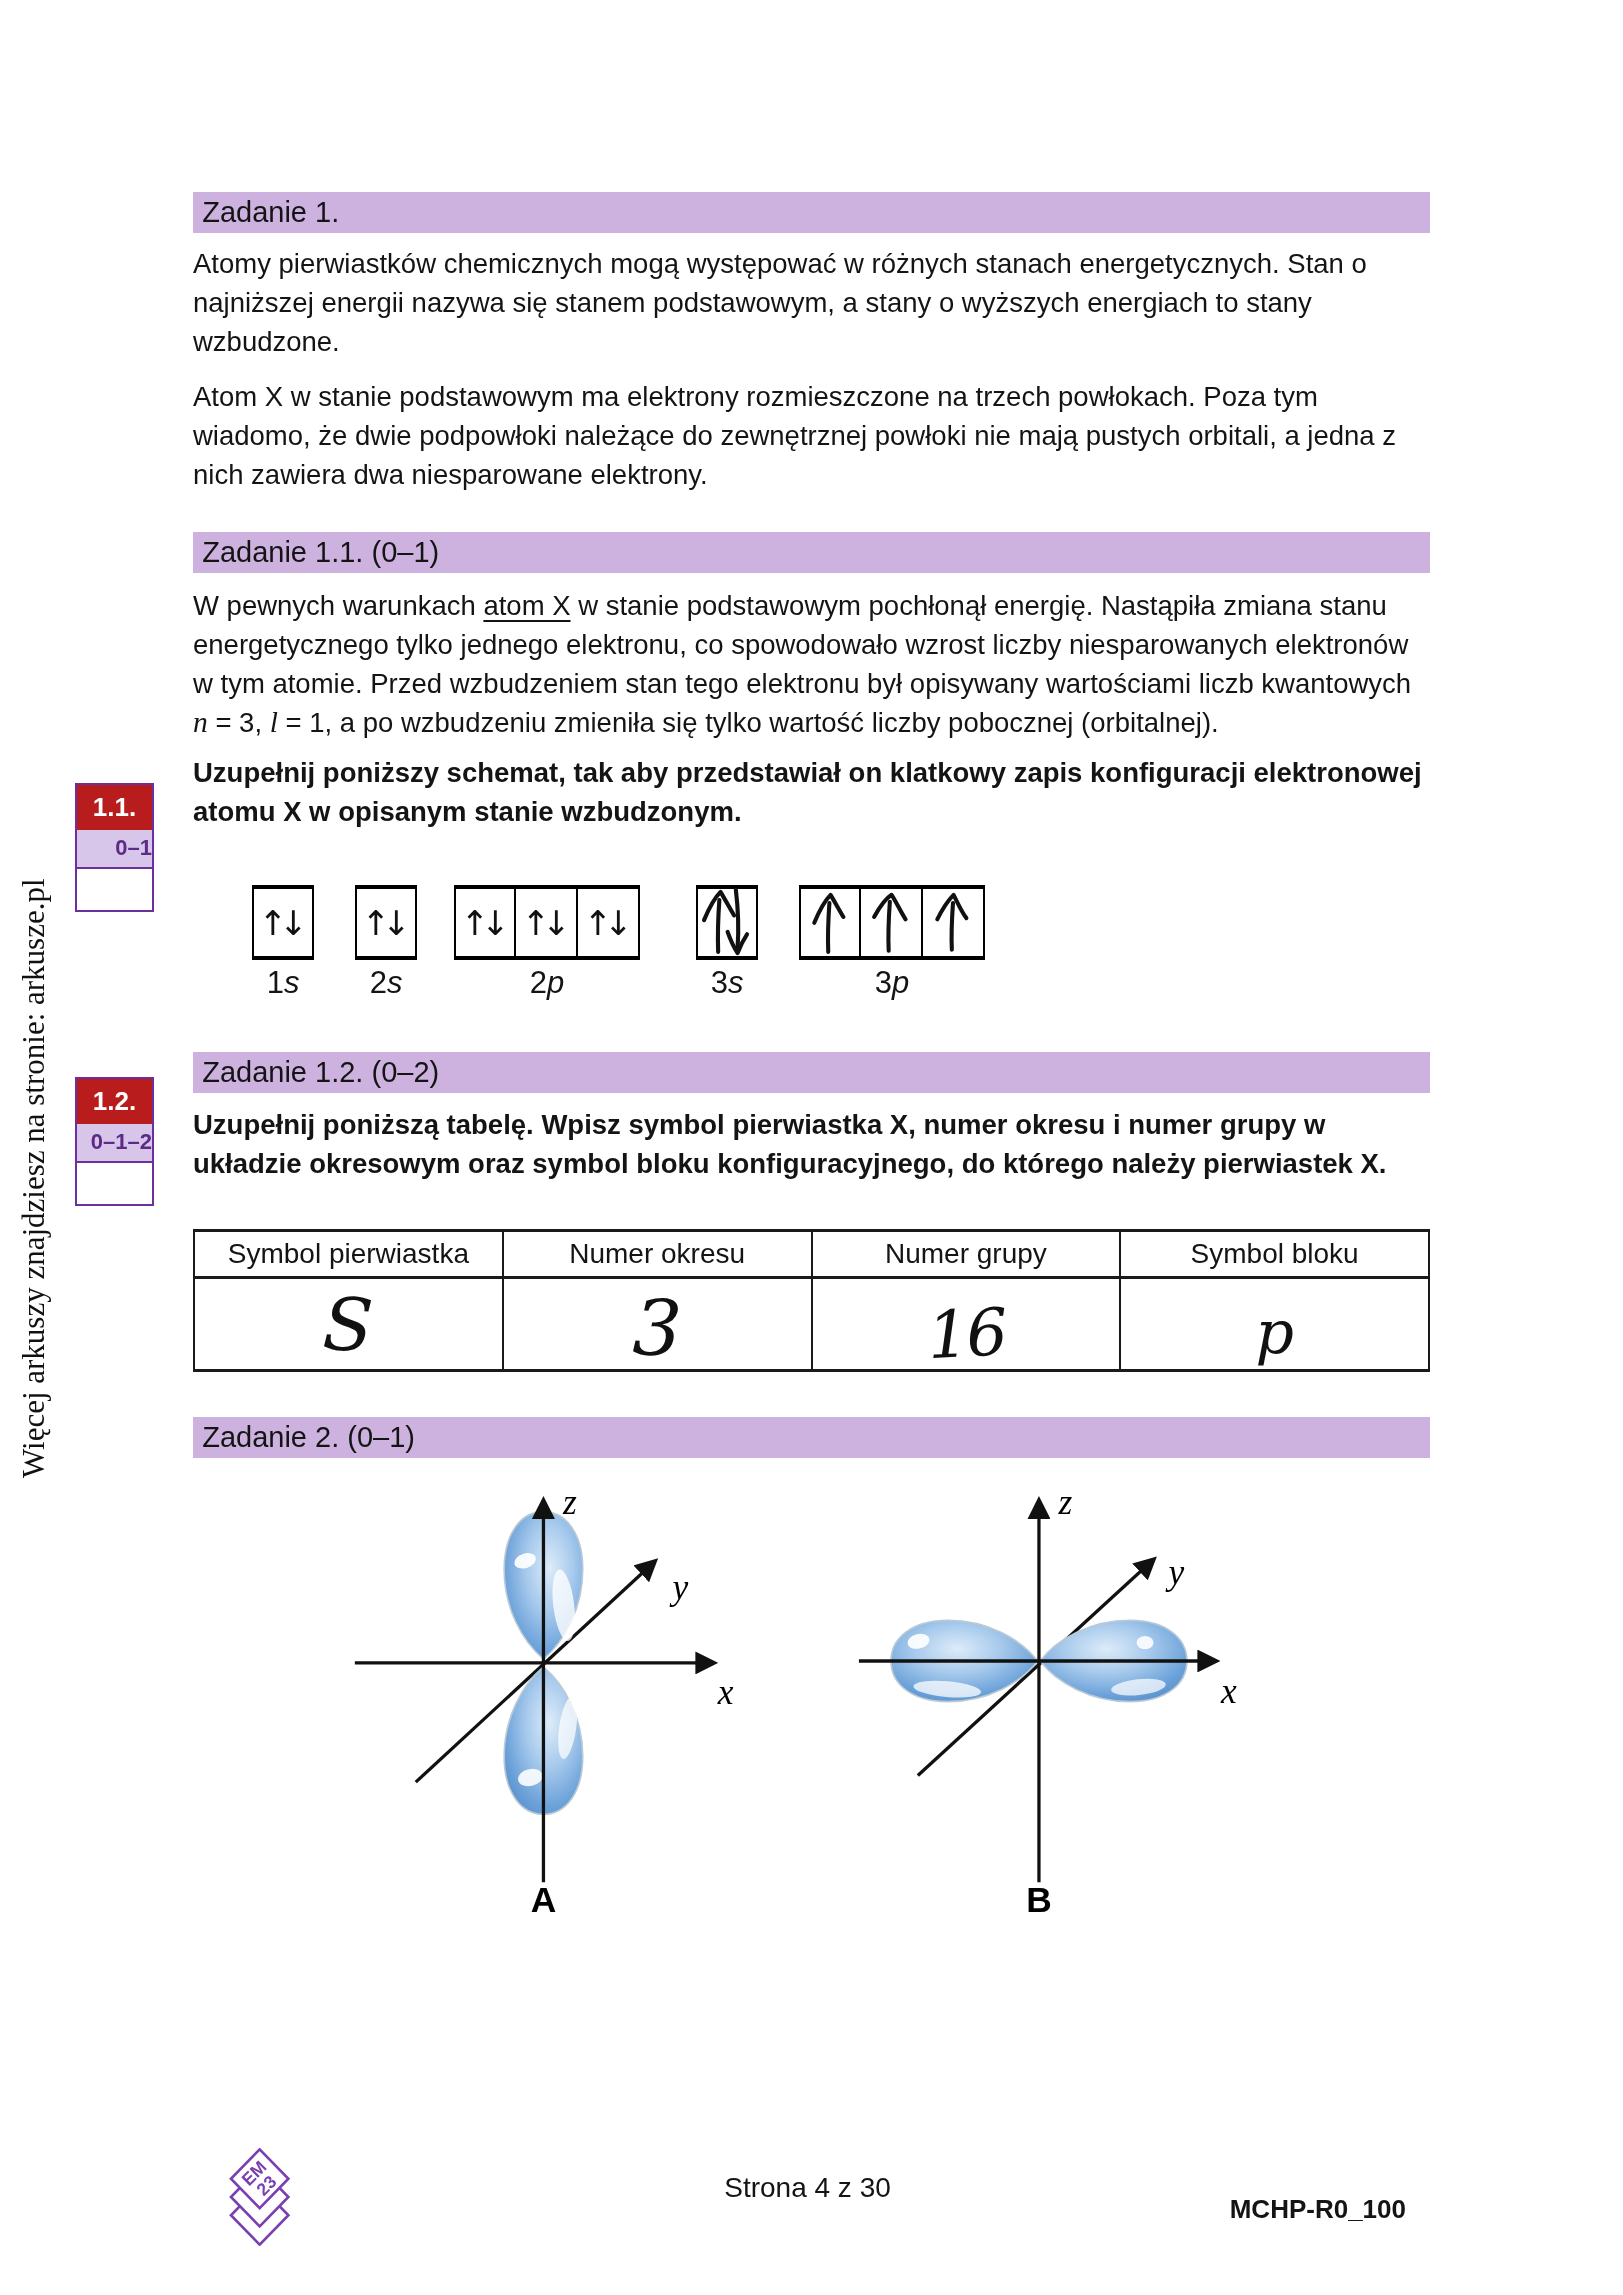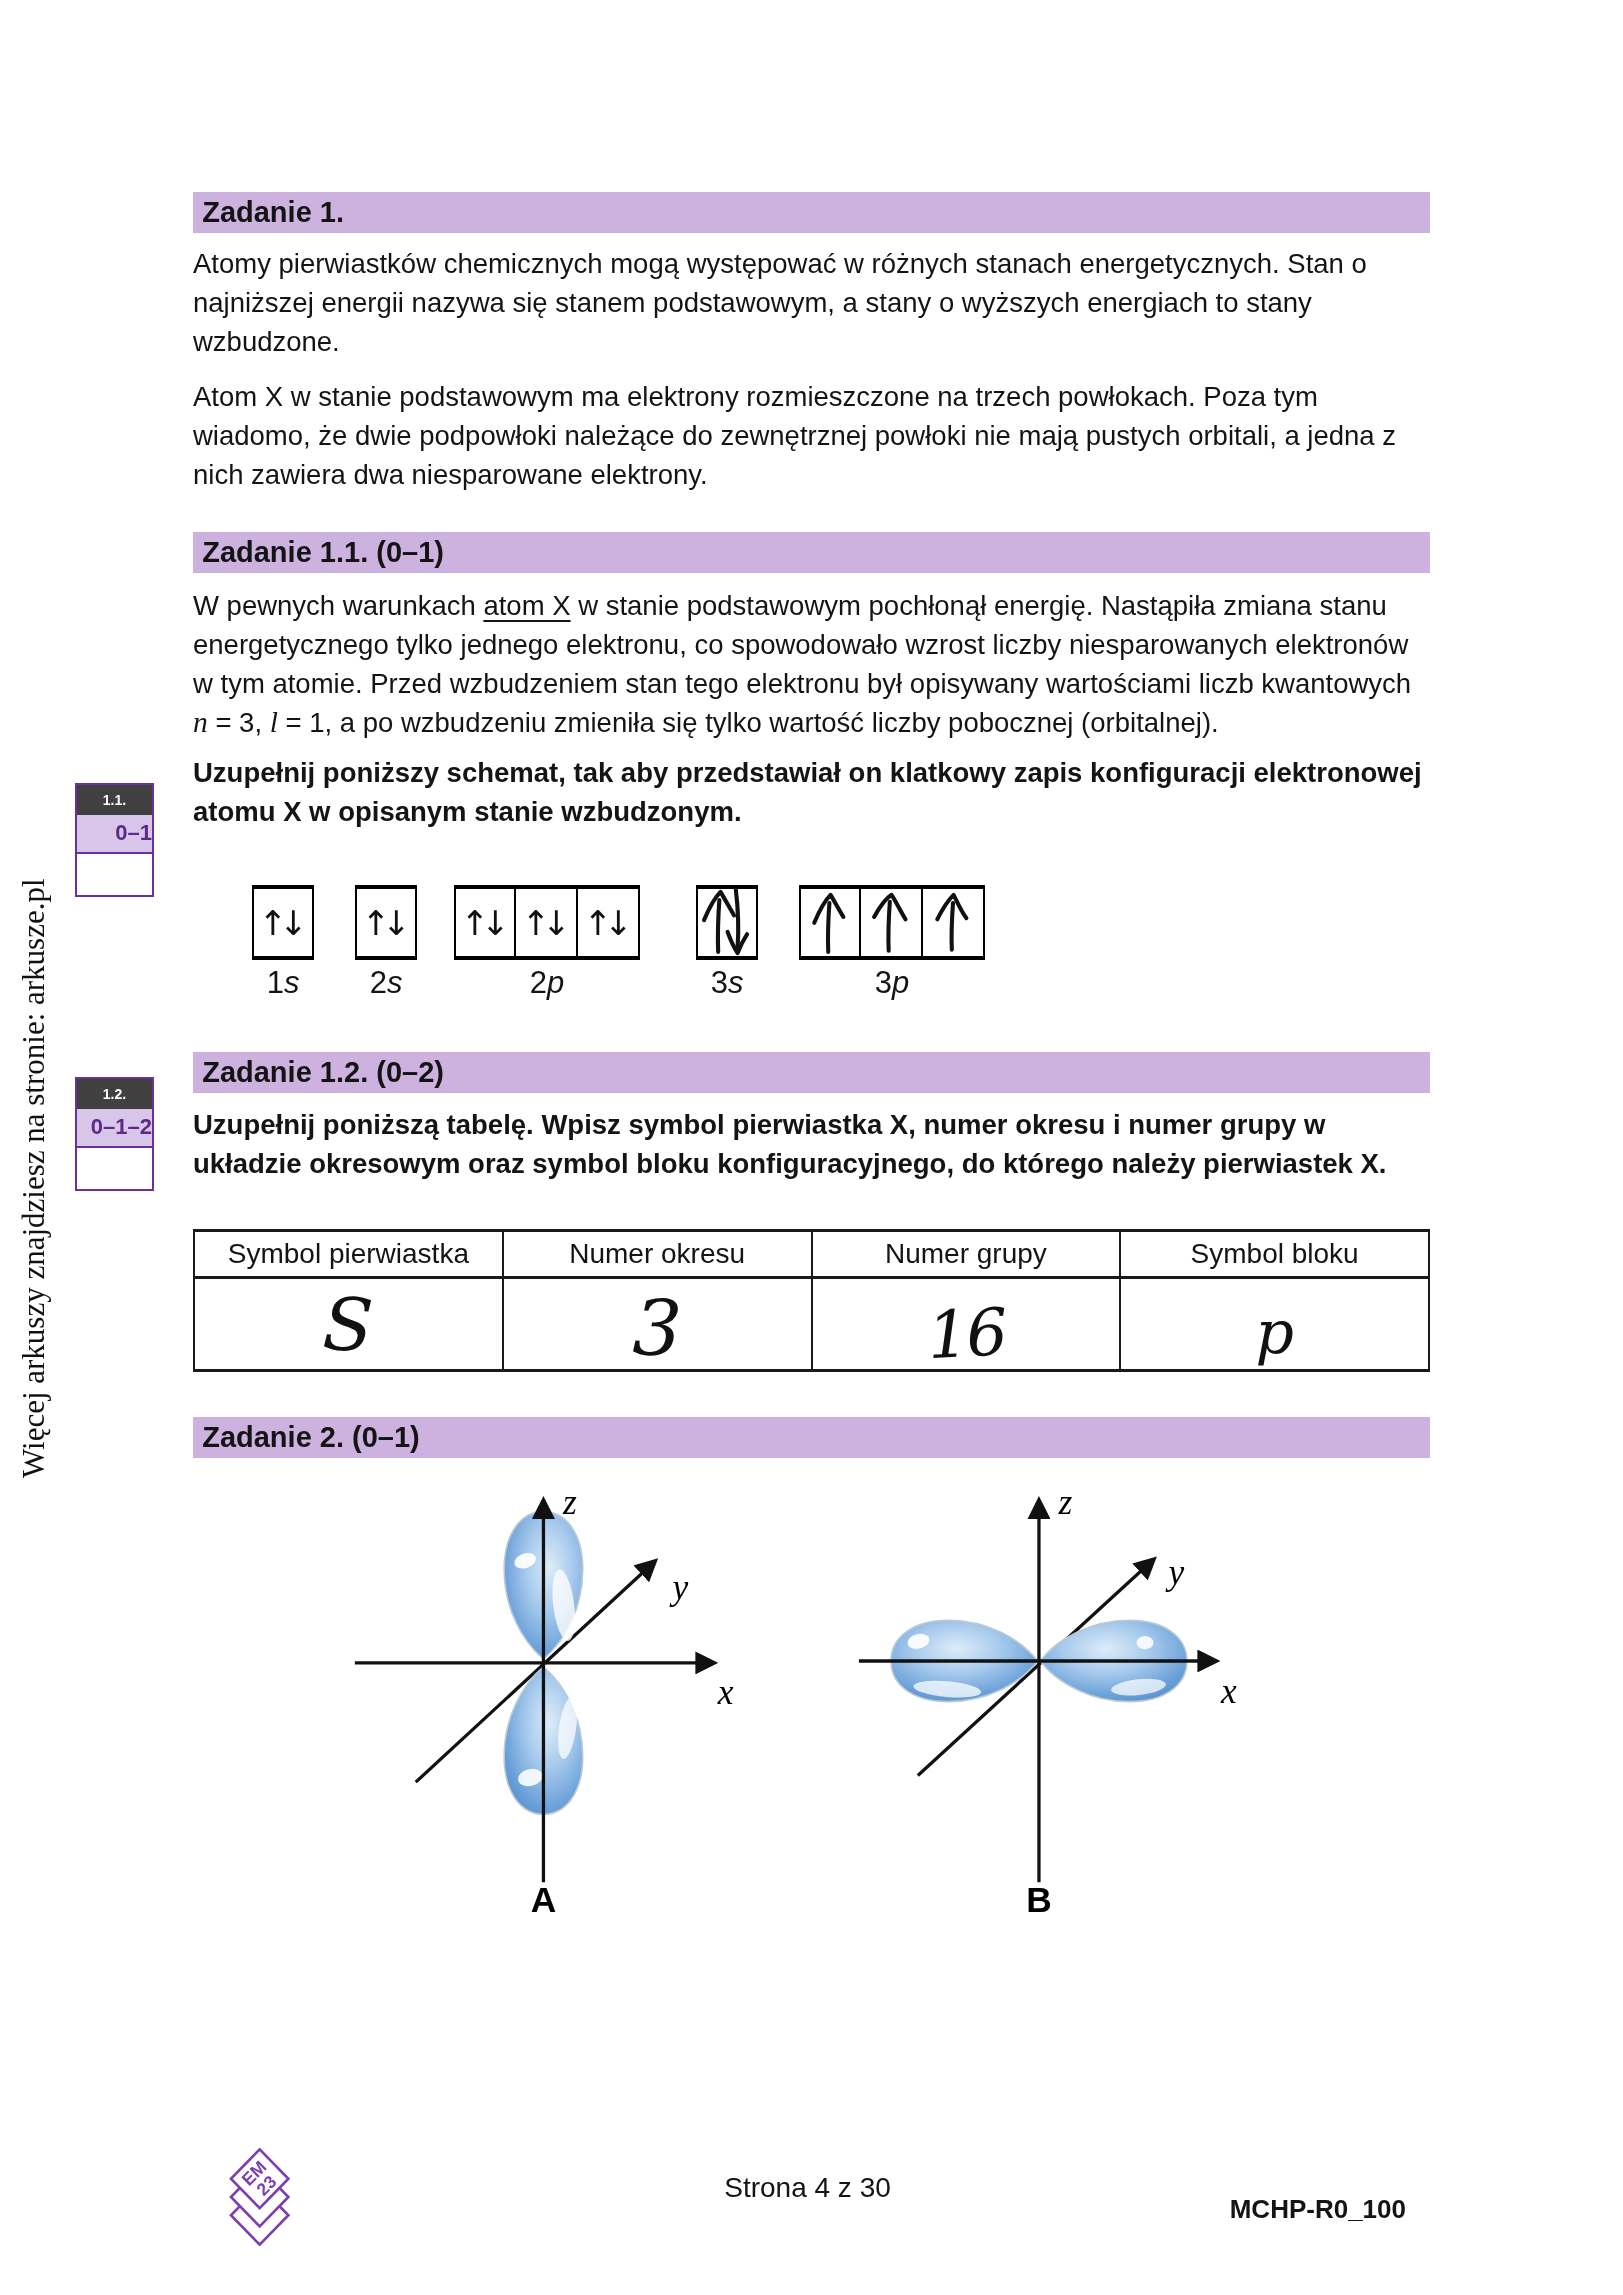--- a/index.html
+++ b/index.html
@@ -14,21 +14,21 @@
   }
   .content {
     position: relative;
     margin-left: 193px;
     width: 1237px;
     padding-top: 192px;
   }
   .task-bar {
     height: 41px;
     background: #cdb2e0;
-    font-weight: bold;
+    font-weight: normal;
     font-size: 29px;
     line-height: 41px;
     padding-left: 9.2px;
   }
   p.body {
     font-size: 27.5px;
     line-height: 39px;
     color: #141414;
   }
   p.bold { font-weight: bold; }
@@ -111,24 +111,24 @@
     color: #111;
   }
   .scorebox {
     position: absolute;
     left: 75px;
     width: 79px;
     border: 2.6px solid #6b2f9e;
     background: #fff;
   }
   .sb-head {
-    background: #404040;
+    background: #b91c1c;
     color: #fff;
     font-weight: bold;
-    font-size: 14px;
+    font-size: 26px;
     text-align: center;
     padding: 6.5px 0 7.9px 0;
   }
   .sb-points {
     background: #d8c5ea;
     color: #5c2b87;
     font-weight: bold;
     font-size: 22px;
     text-align: right;
     padding: 4.6px 0 5.9px 0;

